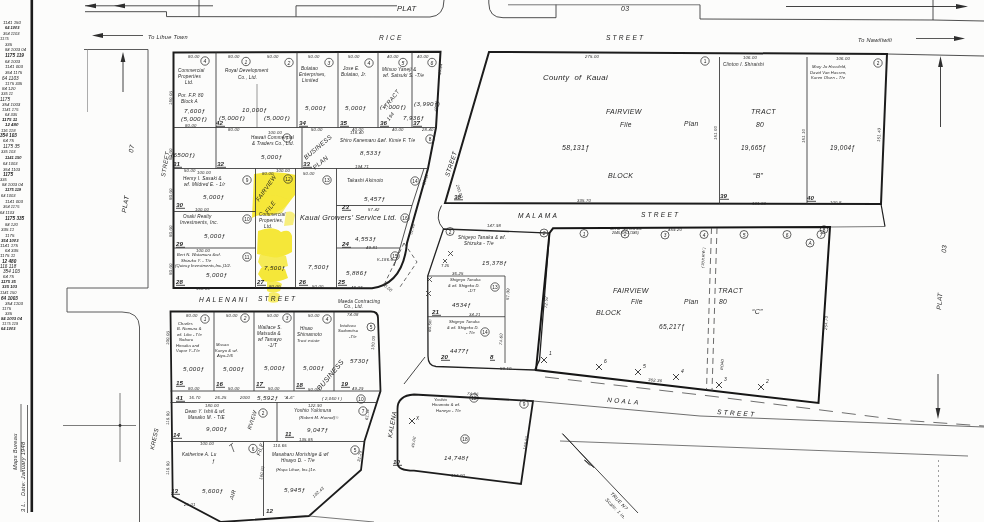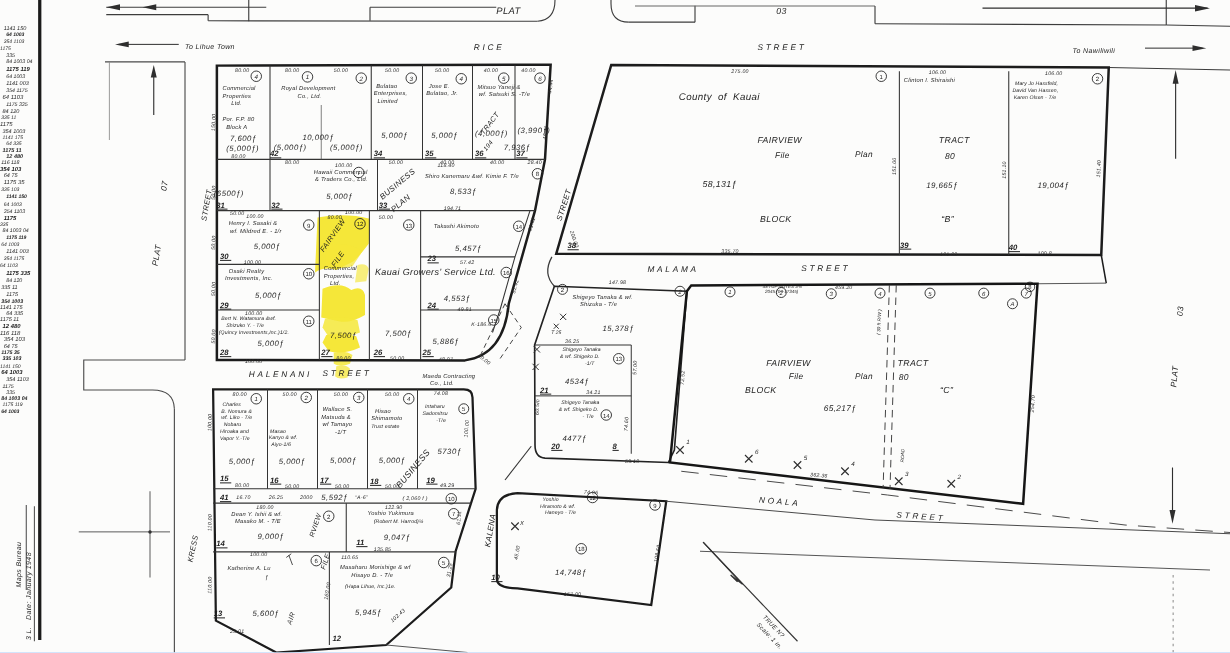--- a/index.html
+++ b/index.html
@@ -1,16 +1,16 @@
 <!DOCTYPE html>
 <html><head>
 <meta charset="utf-8">
 <style>
 html,body{margin:0;padding:0;background:#ffffff;}
-#page{position:relative;width:984px;height:522px;background:#3b82f6;overflow:hidden;}
+#page{position:relative;width:984px;height:522px;background:#737373;overflow:hidden;}
 svg{position:absolute;top:0;left:0;}
 text{font-family:"Liberation Sans",sans-serif;font-style:italic;fill:#1e1e1e;}
 .hw{letter-spacing:.3px;}
 .dim{font-size:4.2px;letter-spacing:.2px;fill:#2a2a2a;}
 .own{font-size:4.6px;letter-spacing:.2px;}
 .own2{font-size:4.1px;letter-spacing:.1px;}
 .area{font-size:6.2px;letter-spacing:.4px;}
 .lot{font-size:6.2px;font-weight:bold;font-style:italic;}
 .st{font-size:6.6px;letter-spacing:2.2px;fill:#222;}
 .cn{font-size:4.8px;font-style:normal;}

